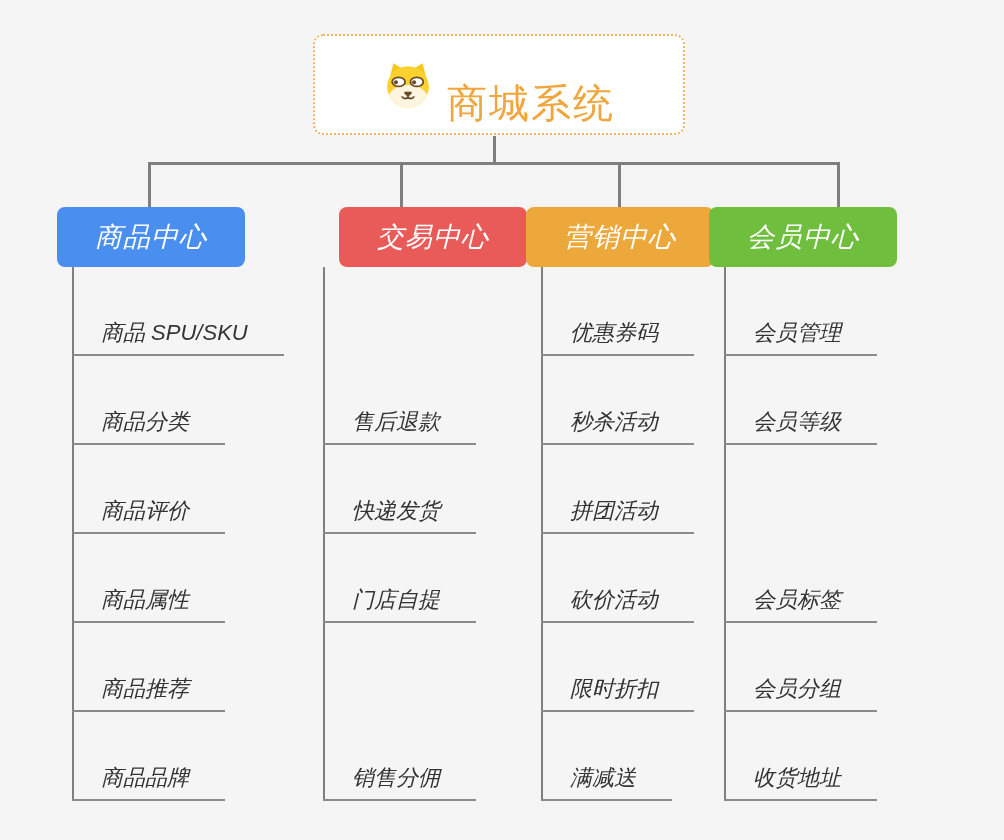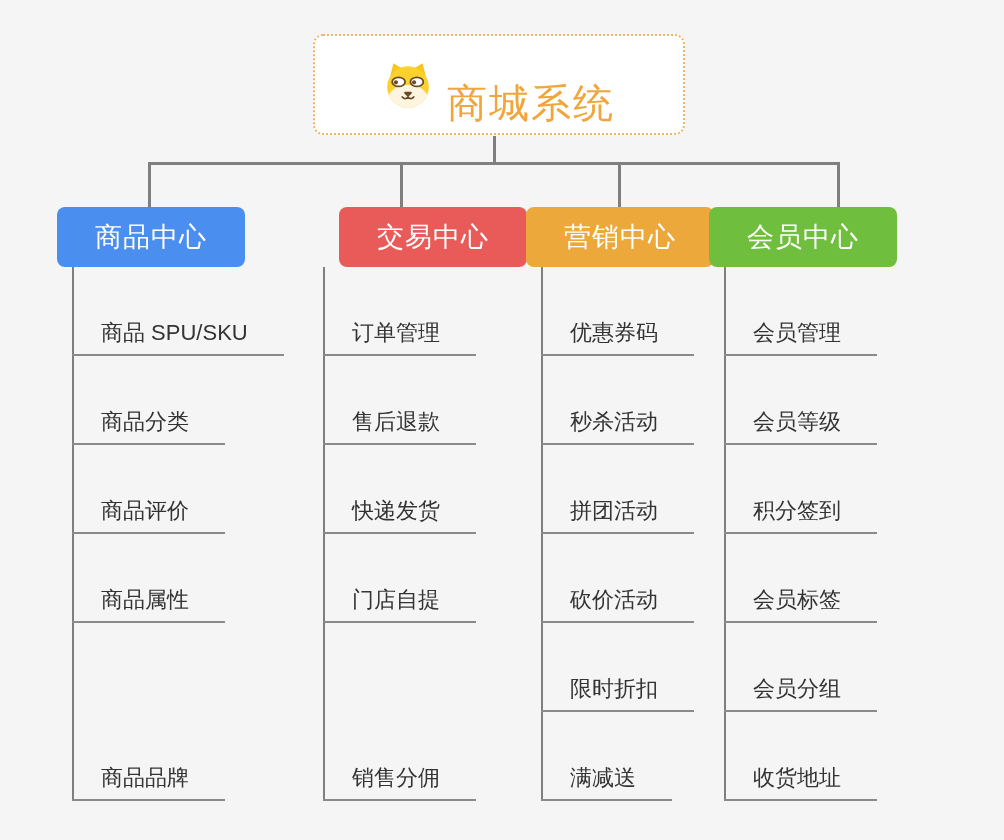--- a/index.html
+++ b/index.html
@@ -27,21 +27,21 @@
     box-sizing:border-box;
     display:flex;align-items:center;justify-content:center;gap:14px;
   }
   .root-title{
     color:var(--root-text,#F0A63C);
     font-size:40px;font-weight:500;letter-spacing:2px;white-space:nowrap;margin-top:37px;
   }
   .dog{width:50px;height:48px;display:inline-flex;}
 
   
-  .branch{position:absolute;top:207px;width:188px;height:600px;}
+  .branch{position:absolute;top:207px;width:188px;height:600px;font-style:italic;}
   .bhead{
     width:188px;height:60px;border-radius:8px;
     display:flex;align-items:center;justify-content:center;
     color:#FFFFFF;font-size:27px;letter-spacing:1px;white-space:nowrap;
   }
   .b0{background:var(--branch-0,#4A8EF0);}
   .b1{background:var(--branch-1,#E85B58);margin-left:31px;}
   .b2{background:var(--branch-2,#EDA83C);text-align:right;}
   .b3{background:var(--branch-3,#6FBE3E);}
 
@@ -95,29 +95,29 @@
 
   <section class="branch" style="left:57px">
     <div class="bhead b0">
       <span>商品中心</span>
     </div>
     <div class="spine"></div>
     <div class="item" style="--i:0">商品 SPU/SKU</div>
     <div class="item" style="--i:1">商品分类</div>
     <div class="item" style="--i:2">商品评价</div>
     <div class="item" style="--i:3">商品属性</div>
+    <div class="item" style="--i:4">商品推荐</div>
     <div class="item" style="--i:5">商品品牌</div>
   </section>
 
   <section class="branch" style="left:308px">
     <div class="bhead b1">
       <span>交易中心</span>
     </div>
     <div class="spine"></div>
-    <div class="item" style="--i:0">订单管理</div>
     <div class="item" style="--i:1">售后退款</div>
     <div class="item" style="--i:2">快递发货</div>
     <div class="item" style="--i:3">门店自提</div>
     <div class="item" style="--i:5">销售分佣</div>
   </section>
 
   <section class="branch" style="left:526px">
     <div class="bhead b2">
       <span>营销中心</span>
     </div>
@@ -130,19 +130,18 @@
     <div class="item" style="--i:4">限时折扣</div>
   </section>
 
   <section class="branch" style="left:709px">
     <div class="bhead b3">
       <span>会员中心</span>
     </div>
     <div class="spine"></div>
     <div class="item" style="--i:0">会员管理</div>
     <div class="item" style="--i:1">会员等级</div>
-    <div class="item" style="--i:2">积分签到</div>
     <div class="item" style="--i:3">会员标签</div>
     <div class="item" style="--i:4">会员分组</div>
     <div class="item" style="--i:5">收货地址</div>
   </section>
 
 </div>
 
 </body></html>

